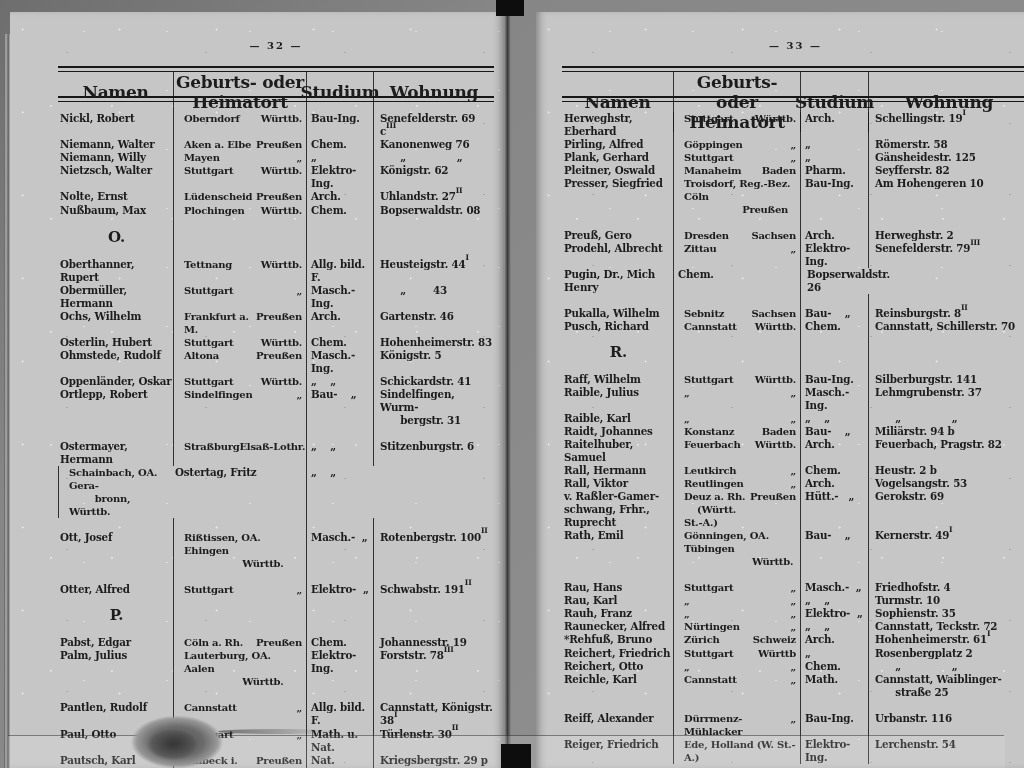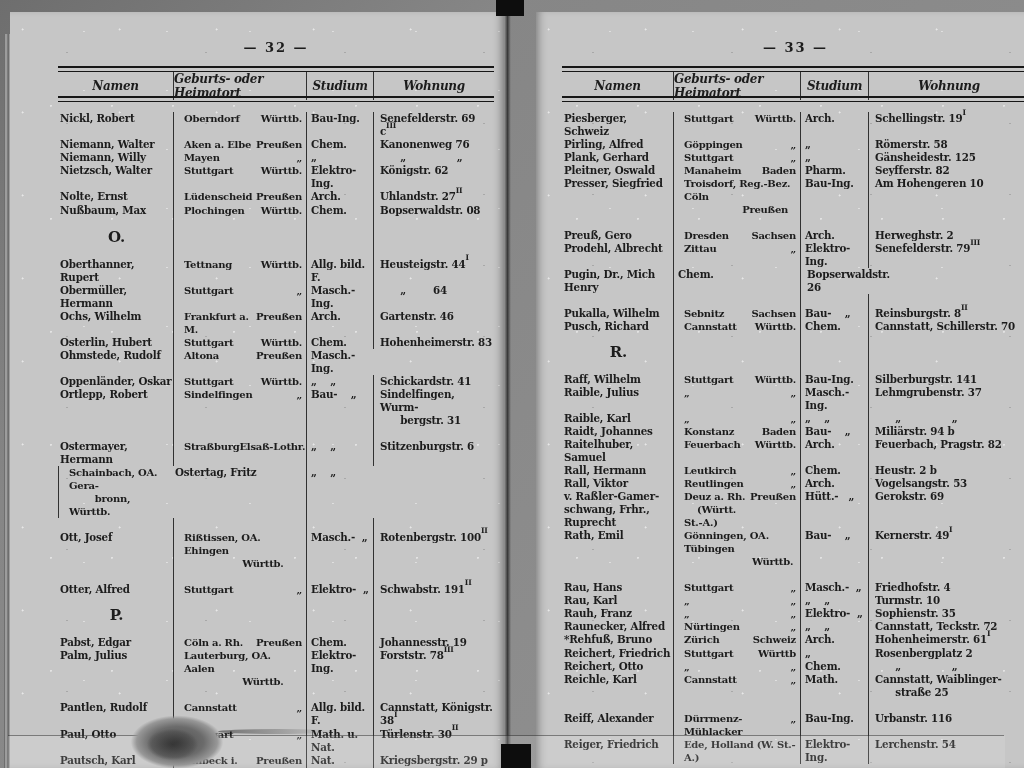--- a/index.html
+++ b/index.html
@@ -26,27 +26,27 @@
   .band{position:absolute;left:8px;top:736px;width:997px;height:32px;background:rgba(235,235,235,.16);}
   .thumb{position:absolute;left:120px;top:706px;width:114px;height:62px;
     background:
       radial-gradient(ellipse 30% 34% at 46% 62%, rgba(30,30,30,.55) 0%, rgba(60,60,60,.35) 60%, transparent 75%),
       radial-gradient(ellipse 52% 55% at 50% 58%, #4f4f4f 0%, #6b6b6b 45%, #979797 68%, rgba(160,160,160,0) 78%);}
   .smudge{position:absolute;left:218px;top:729px;width:118px;height:5px;border-radius:50%;
     background:linear-gradient(90deg,rgba(30,30,30,.5),rgba(30,30,30,0));}
   .table{position:absolute;}
   .page-left .table{left:48px;top:28px;width:436px;}
   .page-right .table{left:26px;top:28px;width:467px;}
-  .pagenum{height:26px;text-align:center;font-size:13px;font-weight:700;letter-spacing:2px;}
+  .pagenum{height:26px;text-align:center;font-size:10px;font-weight:700;letter-spacing:2px;}
   .rule-double{height:3px;border-top:2px solid #161616;border-bottom:1px solid #161616;}
   .thead{display:grid;align-items:center;height:24px;}
   .page-left .thead,.page-left .row{grid-template-columns:115px 133px 67px 121px;}
   .page-right .thead,.page-right .row{grid-template-columns:111px 127px 68px 161px;}
-  .th{font-weight:700;font-size:12px;letter-spacing:-0.3px;height:100%;
-    display:flex;align-items:center;justify-content:center;font-style:italic;}
+  .th{text-align:center;font-weight:700;font-size:17px;letter-spacing:-0.3px;height:100%;
+    display:flex;align-items:center;justify-content:center;}
   .th.sep{border-left:1px solid rgba(22,22,22,.85);}
   .rows{padding-top:10px;}
   .row{display:grid;min-height:13px;}
   .cell{font-size:10.3px;font-weight:700;line-height:13px;letter-spacing:-0.2px;white-space:pre-wrap;}
   .c-name{padding-left:2px;}
   .c-ort{border-left:1px solid rgba(22,22,22,.85);display:flex;justify-content:space-between;
     align-items:flex-start;padding:0 4px 0 10px;font-size:10px;letter-spacing:-0.25px;}
   .c-stud{border-left:1px solid rgba(22,22,22,.85);padding-left:4px;}
   .c-wohn{border-left:1px solid rgba(22,22,22,.85);padding-left:6px;}
   .ort{white-space:pre-wrap;}
@@ -130,38 +130,39 @@
           <div class="row">
             <div class="cell c-name">Oberthanner, Rupert</div>
             <div class="cell c-ort"><span class="ort">Tettnang</span><span class="reg">Württb.</span></div>
             <div class="cell c-stud">Allg. bild. F.</div>
             <div class="cell c-wohn">Heusteigstr. 44<sup>I</sup></div>
           </div>
           <div class="row">
             <div class="cell c-name">Obermüller, Hermann</div>
             <div class="cell c-ort"><span class="ort">Stuttgart</span><span class="reg">„</span></div>
             <div class="cell c-stud">Masch.-Ing.</div>
-            <div class="cell c-wohn">      „        64</div>
+            <div class="cell c-wohn">      „        43</div>
           </div>
           <div class="row">
             <div class="cell c-name">Ochs, Wilhelm</div>
             <div class="cell c-ort"><span class="ort">Frankfurt a. M.</span><span class="reg">Preußen</span></div>
             <div class="cell c-stud">Arch.</div>
             <div class="cell c-wohn">Gartenstr. 46</div>
           </div>
           <div class="row">
             <div class="cell c-name">Osterlin, Hubert</div>
             <div class="cell c-ort"><span class="ort">Stuttgart</span><span class="reg">Württb.</span></div>
             <div class="cell c-stud">Chem.</div>
             <div class="cell c-wohn">Hohenheimerstr. 83</div>
           </div>
           <div class="row">
             <div class="cell c-name">Ohmstede, Rudolf</div>
             <div class="cell c-ort"><span class="ort">Altona</span><span class="reg">Preußen</span></div>
             <div class="cell c-stud">Masch.-Ing.</div>
+            <div class="cell c-wohn">Königstr. 5</div>
           </div>
           <div class="row">
             <div class="cell c-name">Oppenländer, Oskar</div>
             <div class="cell c-ort"><span class="ort">Stuttgart</span><span class="reg">Württb.</span></div>
             <div class="cell c-stud">„    „</div>
             <div class="cell c-wohn">Schickardstr. 41</div>
           </div>
           <div class="row">
             <div class="cell c-name">Ortlepp, Robert</div>
             <div class="cell c-ort"><span class="ort">Sindelfingen</span><span class="reg">„</span></div>
@@ -279,21 +280,21 @@
       <div class="rule-double"></div>
       <div class="thead">
           <div class="th">Namen</div>
           <div class="th sep">Geburts- oder Heimatort</div>
           <div class="th sep">Studium</div>
           <div class="th sep">Wohnung</div>
         </div>
       <div class="rule-double"></div>
       <div class="rows">
           <div class="row">
-            <div class="cell c-name">Piesberger, Schweiz</div>
+            <div class="cell c-name">Herweghstr, Eberhard</div>
             <div class="cell c-ort"><span class="ort">Stuttgart</span><span class="reg">Württb.</span></div>
             <div class="cell c-stud">Arch.</div>
             <div class="cell c-wohn">Schellingstr. 19<sup>I</sup></div>
           </div>
           <div class="row">
             <div class="cell c-name">Pirling, Alfred</div>
             <div class="cell c-ort"><span class="ort">Göppingen</span><span class="reg">„</span></div>
             <div class="cell c-stud">„</div>
             <div class="cell c-wohn">Römerstr. 58</div>
           </div>

